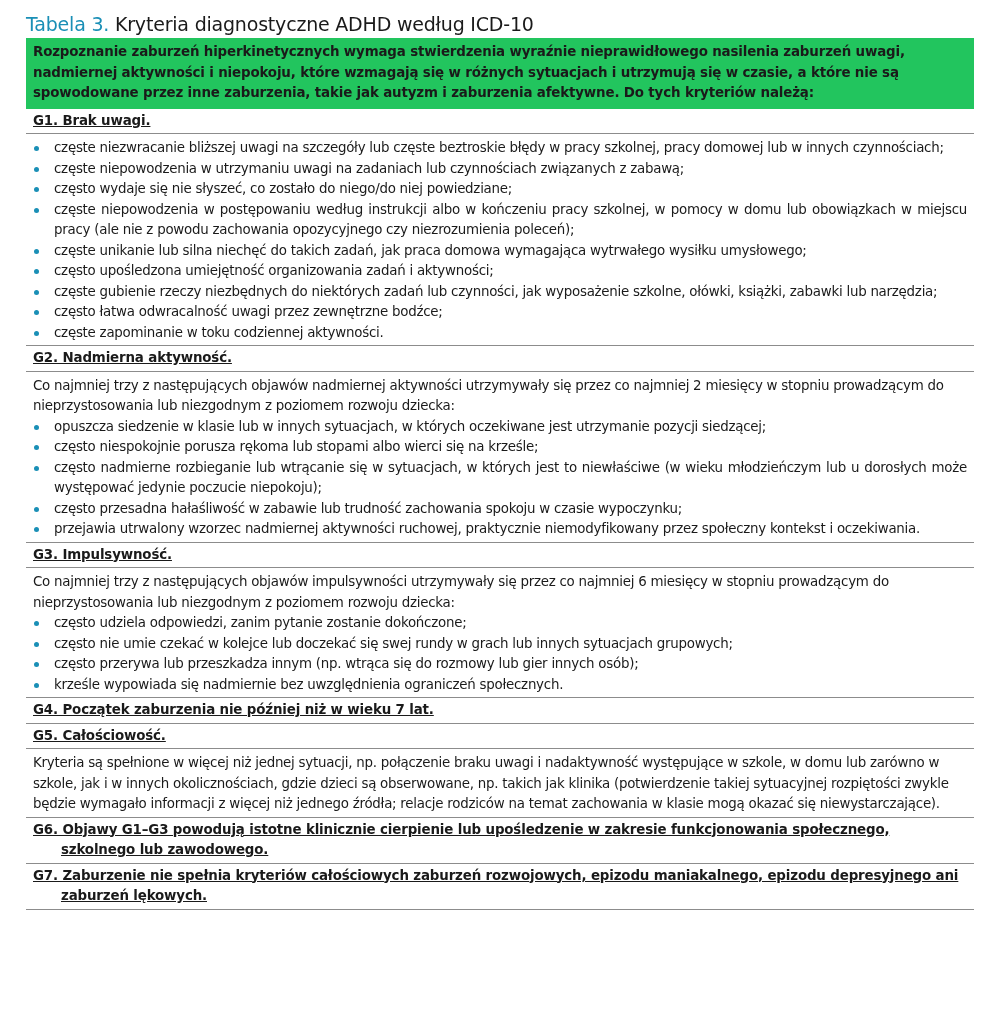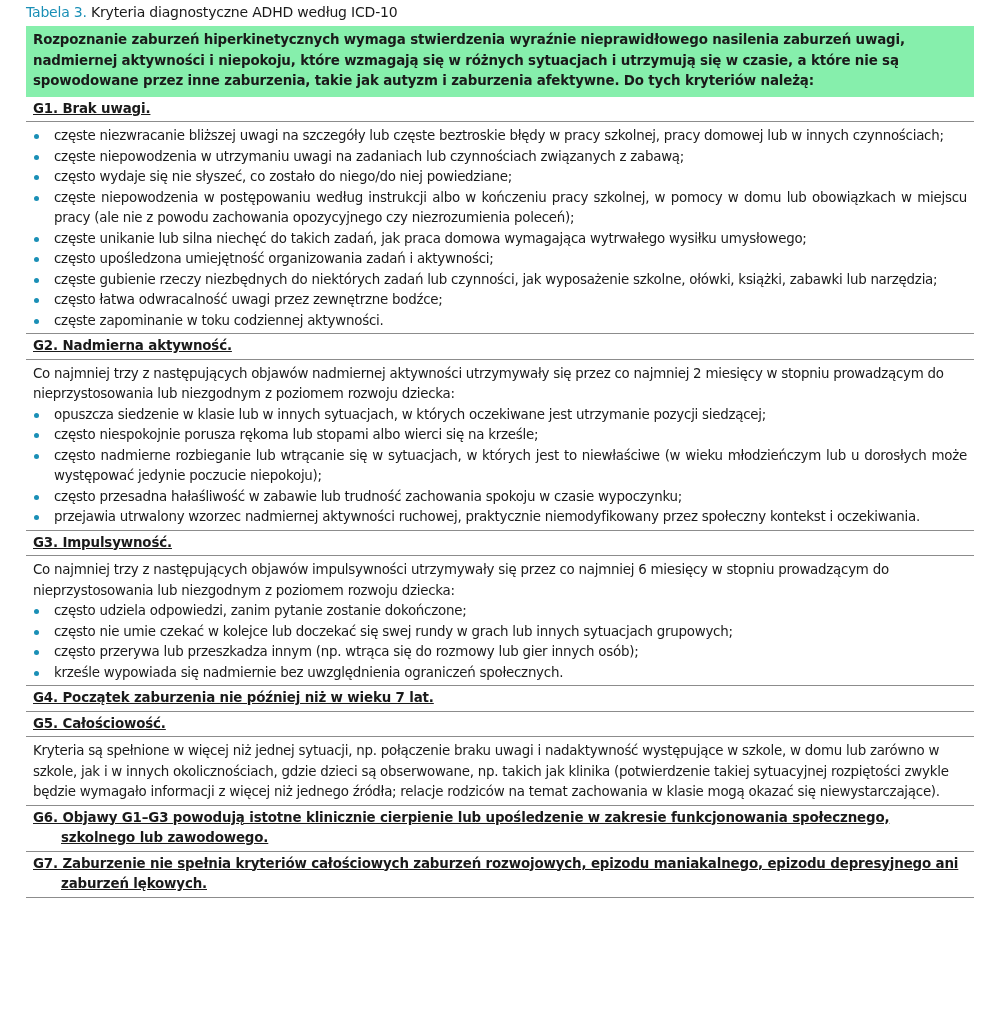--- a/index.html
+++ b/index.html
@@ -15,35 +15,35 @@
       color: #1a1a1a;
       overflow: hidden;
     }
     .wrap {
       position: absolute;
       left: 26px;
       top: 0;
       width: 948px;
     }
     .title {
-      font-size: 14px;
+      font-size: 19px;
       line-height: 20px;
-      margin-top: 2px;
+      margin-top: 14px;
       height: 24px;
       white-space: nowrap;
       letter-spacing: -0.2px;
     }
     .title .label {
       color: #1a8fb6;
     }
     .title .caption {
       color: #1a1a1a;
     }
     .intro {
-      background: #86efac;
+      background: #22c55e;
       font-weight: bold;
       font-size: 13.4px;
       line-height: 20.5px;
       padding: 4px 7px 5px 7px;
       letter-spacing: -0.15px;
     }
     .sec-head {
       font-weight: bold;
       font-size: 13.4px;
       line-height: 20.5px;

